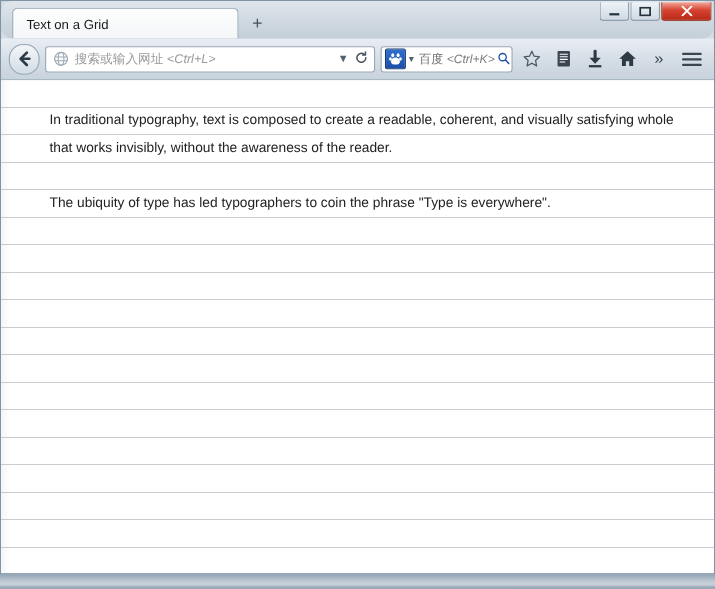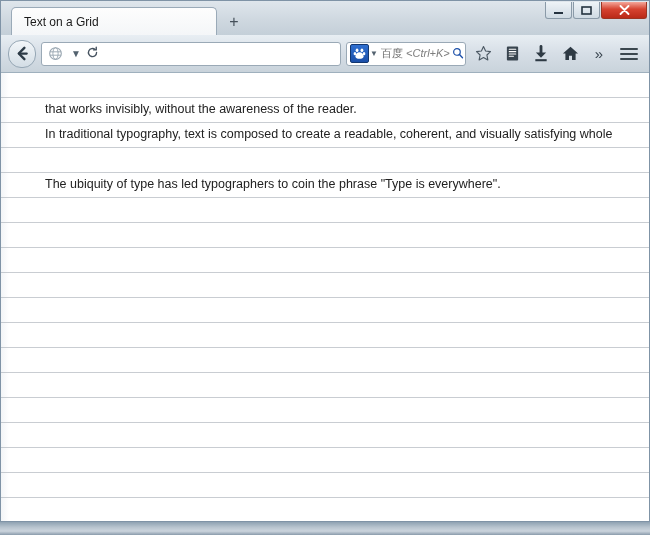--- a/index.html
+++ b/index.html
@@ -50,20 +50,21 @@
     display: flex;
     flex-direction: column;
   }
 
   
   .titlebar {
     position: relative;
     height: 34px;
     background: linear-gradient(180deg, #dfe6ec 0%, #cfd8e0 55%, #c4cfd8 100%);
     flex: none;
+    border-radius: 11px;
   }
   .tab {
     position: absolute;
     left: 10px;
     top: 6px;
     width: 206px;
     height: 28px;
     background: linear-gradient(180deg, #fdfdfd 0%, #f4f6f8 100%);
     border: 1px solid #9aaab8;
     border-bottom: none;
@@ -331,20 +332,24 @@
         <path d="M4.5 8 H12.5" stroke="#2c3a46" stroke-width="2.4" stroke-linecap="round"></path>
       </svg>
     </div>
 
     <div class="urlbar">
       <svg class="globe" viewBox="0 0 16 16">
         <circle cx="8" cy="8" r="6.2" fill="none" stroke="#9aa7b2" stroke-width="1.2"></circle>
         <ellipse cx="8" cy="8" rx="2.8" ry="6.2" fill="none" stroke="#9aa7b2" stroke-width="1"></ellipse>
         <path d="M2 6.2 H14 M2 9.8 H14" stroke="#9aa7b2" stroke-width="1"></path>
       </svg>
+      <div class="url-placeholder">
+        <span>搜索或输入网址</span>
+        <i>&lt;Ctrl+L&gt;</i>
+      </div>
       <div class="caret">▼</div>
       <div class="reload">
         <svg width="13" height="13" viewBox="0 0 16 16">
           <path d="M13 8 A5 5 0 1 1 11.2 4.2" fill="none" stroke="#45525f" stroke-width="1.7" stroke-linecap="round"></path>
           <path d="M12.6 1.6 L12.6 4.8 L9.4 4.8" fill="none" stroke="#45525f" stroke-width="1.7" stroke-linecap="round" stroke-linejoin="round"></path>
         </svg>
       </div>
     </div>
 
     <div class="searchbar">
@@ -406,22 +411,22 @@
     </div>
   </div>
 
   <div class="content">
     <div class="lines"></div>
     <div class="gutter"></div>
 
     <div class="text-layer">
       <div class="spacer-line"></div>
       <div class="para">
+        <div class="line">In traditional typography, text is composed to create a readable, coherent, and visually satisfying whole</div>
         <div class="line">that works invisibly, without the awareness of the reader.</div>
-        <div class="line">In traditional typography, text is composed to create a readable, coherent, and visually satisfying whole</div>
       </div>
       <div class="spacer-line"></div>
       <div class="para">
         <div class="line">The ubiquity of type has led typographers to coin the phrase "Type is everywhere".</div>
       </div>
     </div>
   </div>
 </div>
 
 <div id="bottomstrip"></div>

